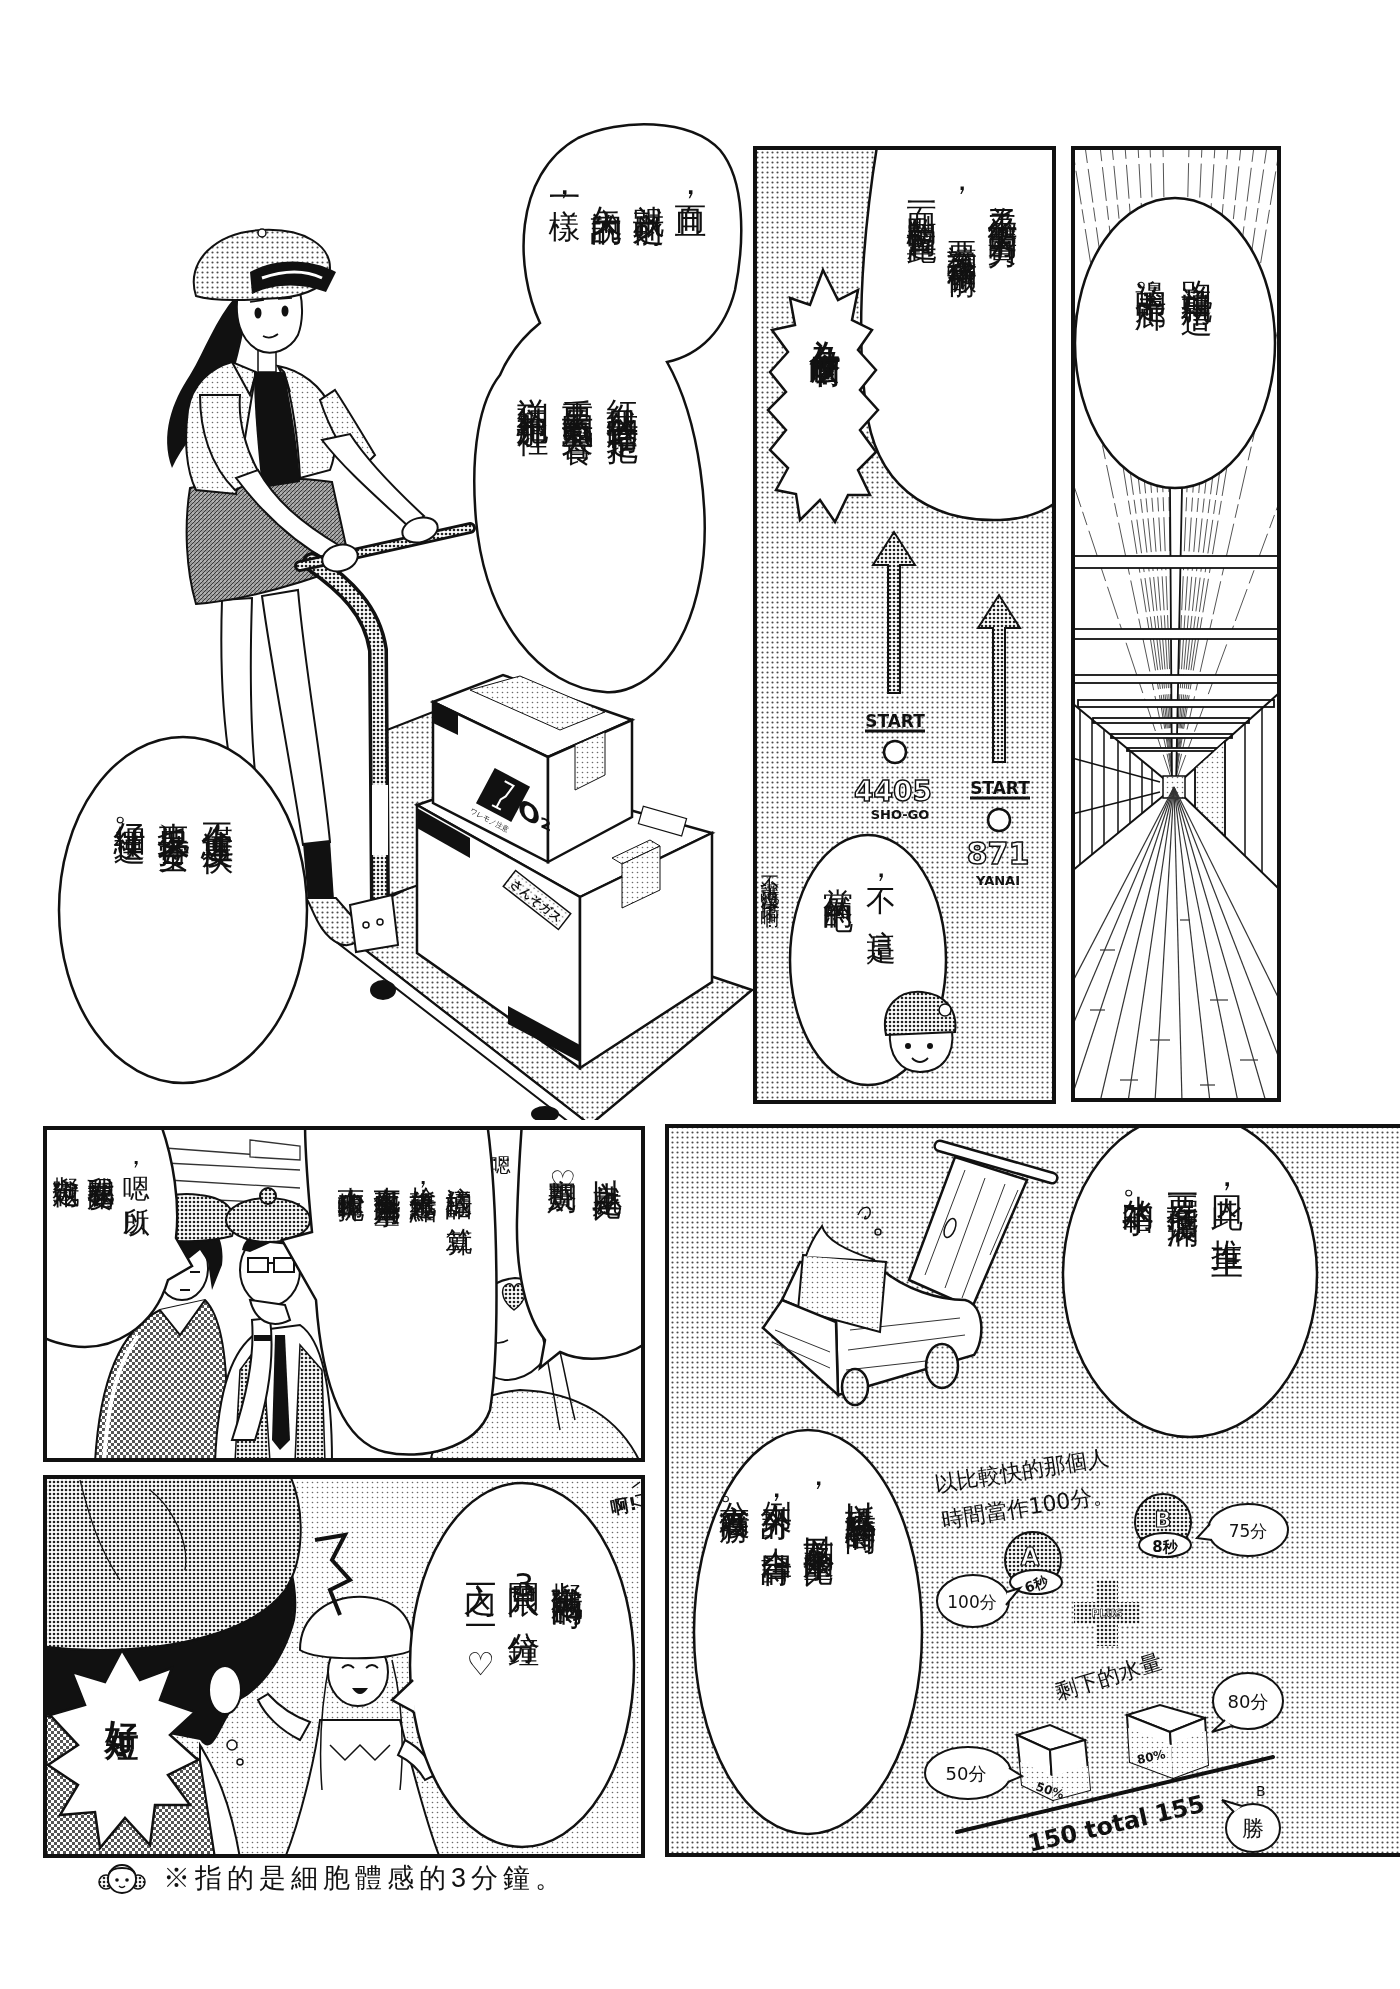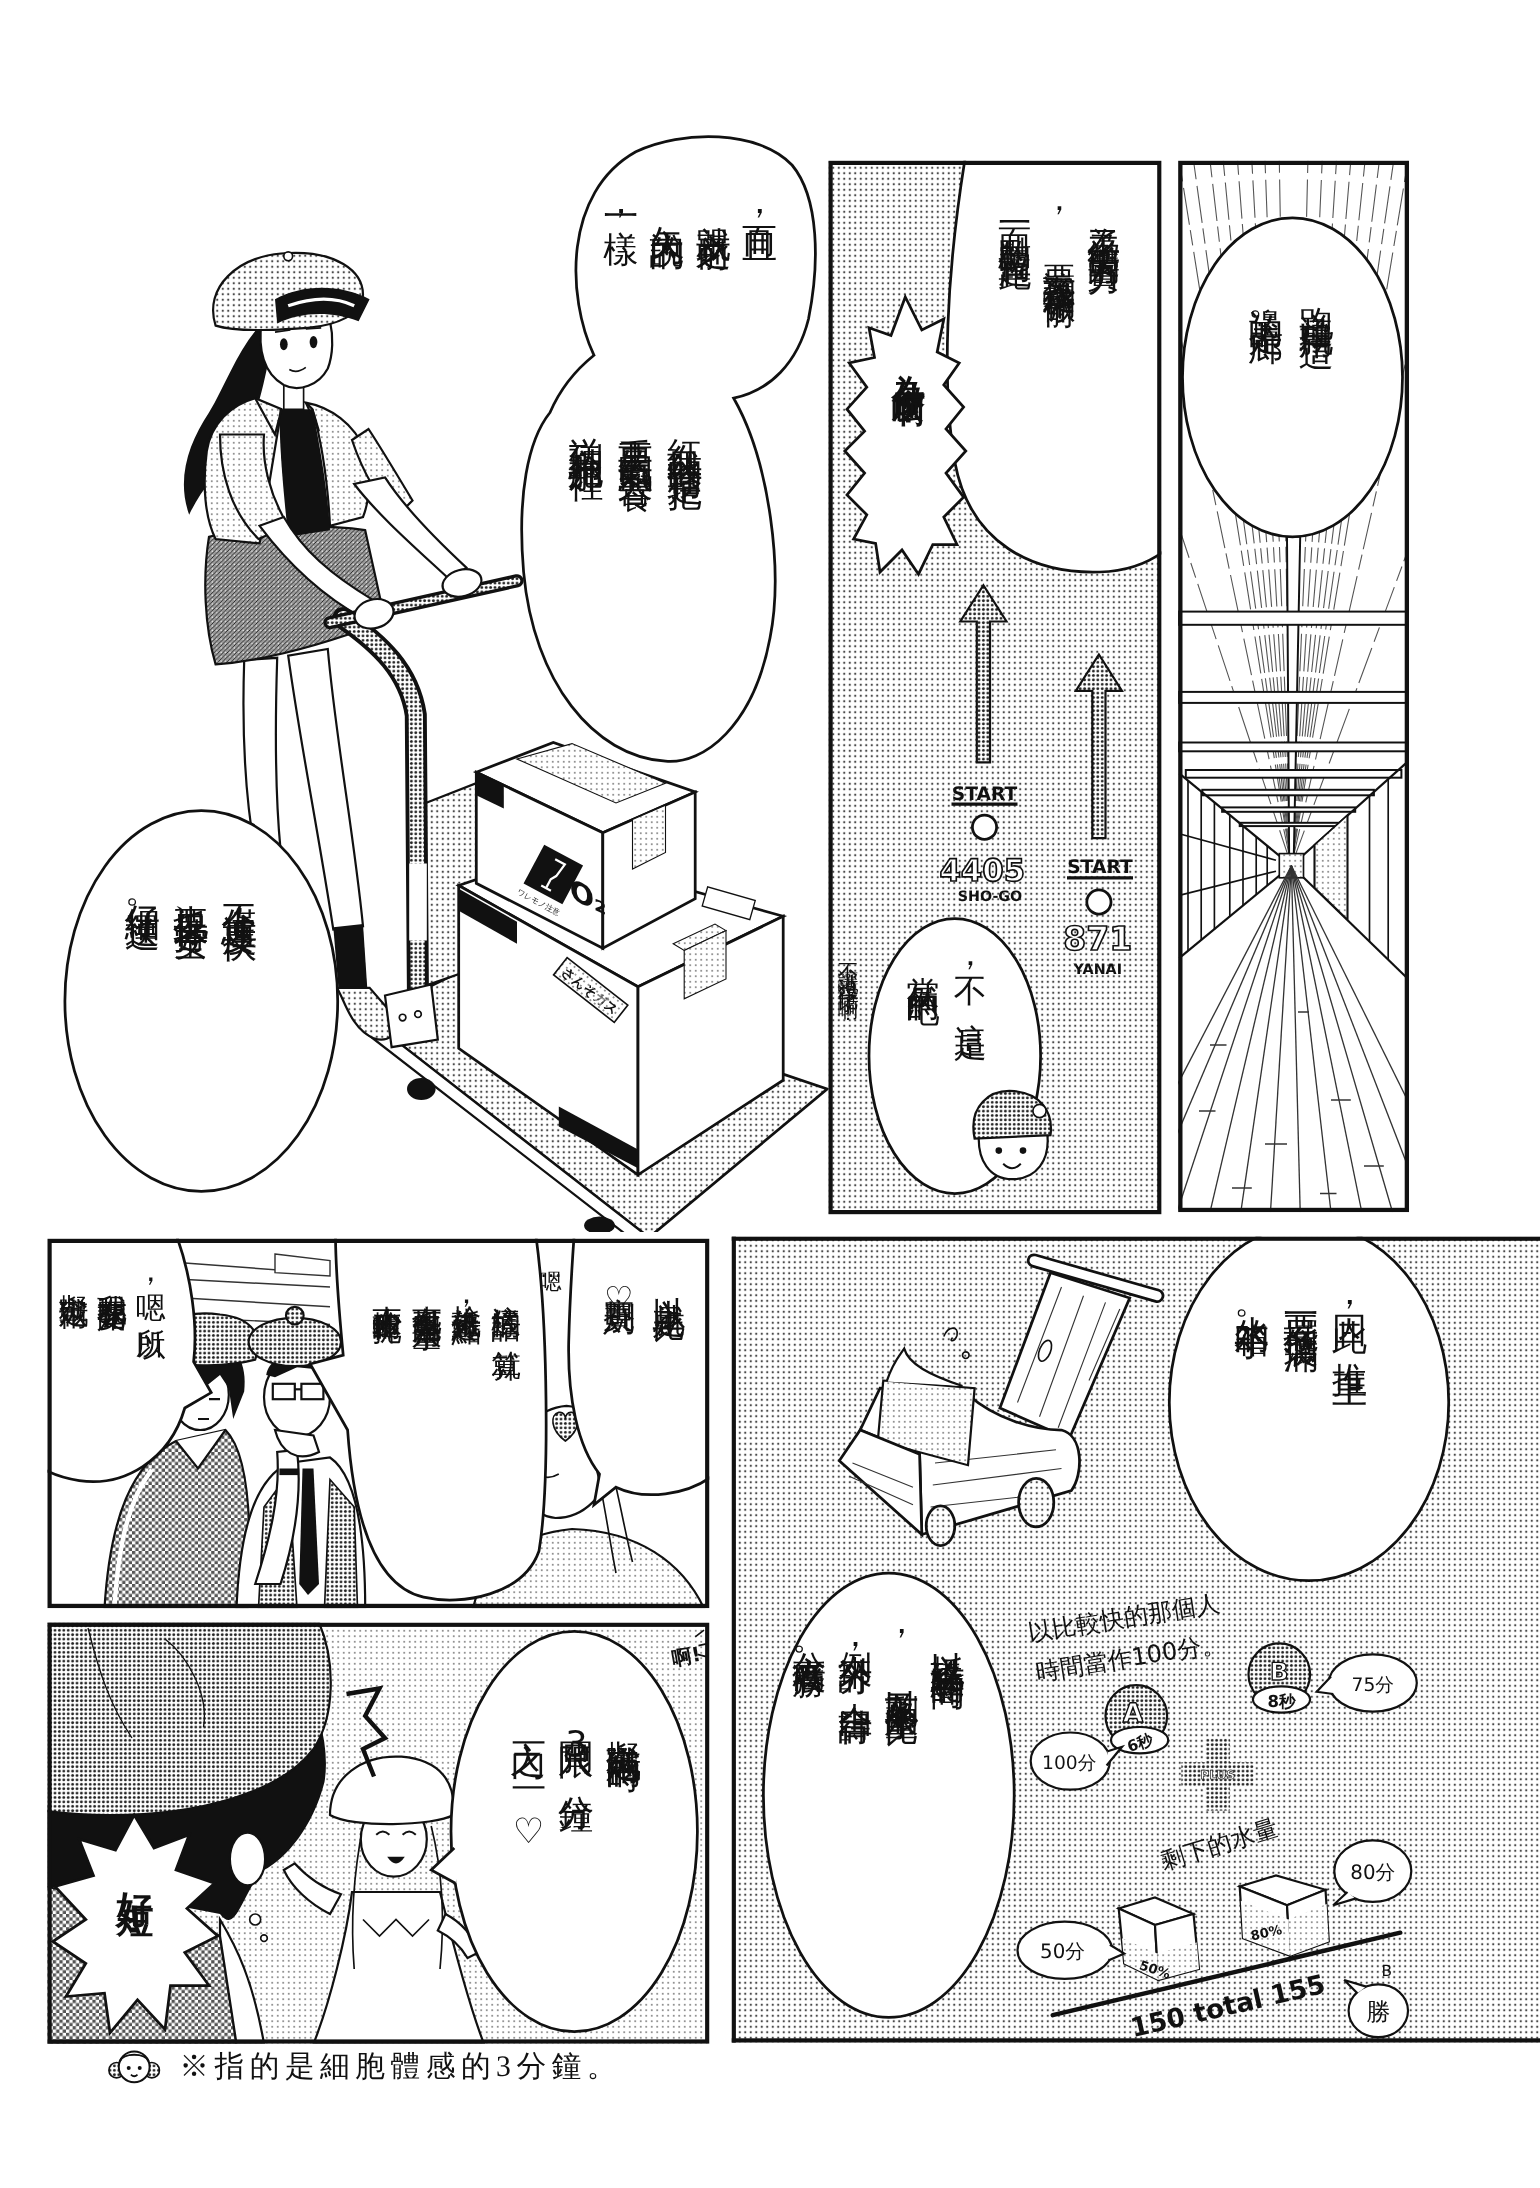--- a/index.html
+++ b/index.html
@@ -5,21 +5,21 @@
   html, body { margin:0; padding:0; background:#fff; }
   #page { position:relative; width:1400px; height:1989px; background:#fff; overflow:hidden; font-family:"DejaVu Sans", sans-serif; color:#111; }
   .panel { position:absolute; overflow:hidden; }
   .panel.open { overflow:visible; }
   .frame { position:absolute; left:0; top:0; right:0; bottom:0; border:4px solid #111; box-sizing:border-box; pointer-events:none; z-index:5; }
   .art { position:absolute; left:0; top:0; z-index:1; }
   .vt { position:absolute; writing-mode:vertical-rl; text-orientation:upright; white-space:nowrap; z-index:3; color:#111; font-family:"DejaVu Sans", sans-serif; }
   .vt > div { display:block; }
   .bold { font-weight:bold; }
   .svgt { font-family:"DejaVu Sans", sans-serif; }
-  .footer-note { position:absolute; left:163px; top:1860px; font-size:27px; letter-spacing:5px; line-height:36px; font-family:Liberation Serif, serif; color:#111; white-space:nowrap; }
+  .footer-note { position:absolute; left:163px; top:1860px; font-size:27px; letter-spacing:5px; line-height:36px; font-family:Liberation Sans, sans-serif; color:#111; white-space:nowrap; }
   .footer-icon { position:absolute; left:98px; top:1860px; }
 </style>
 </head>
 <body>
 
 <svg width="0" height="0" style="position:absolute" aria-hidden="true">
   <defs>
     <pattern id="tone" width="5" height="5" patternUnits="userSpaceOnUse">
         <rect width="5" height="5" fill="#fff"></rect>
         <circle cx="2.5" cy="2.5" r="1.05" fill="#4a4a4a"></circle>

